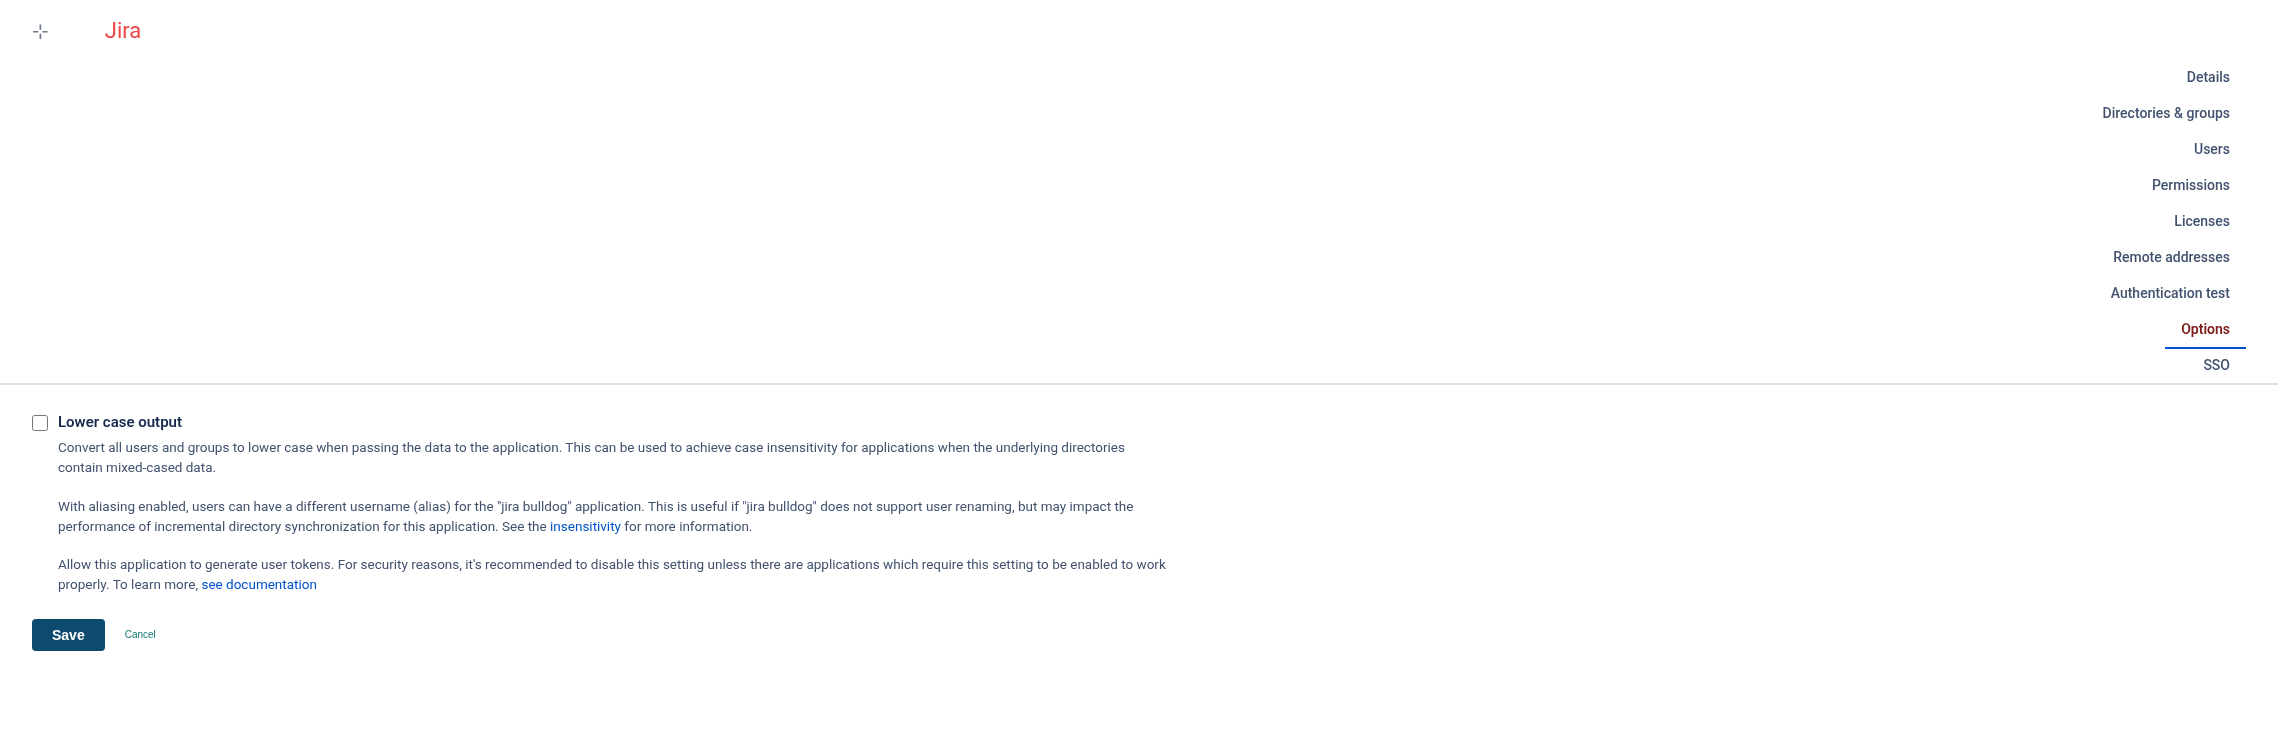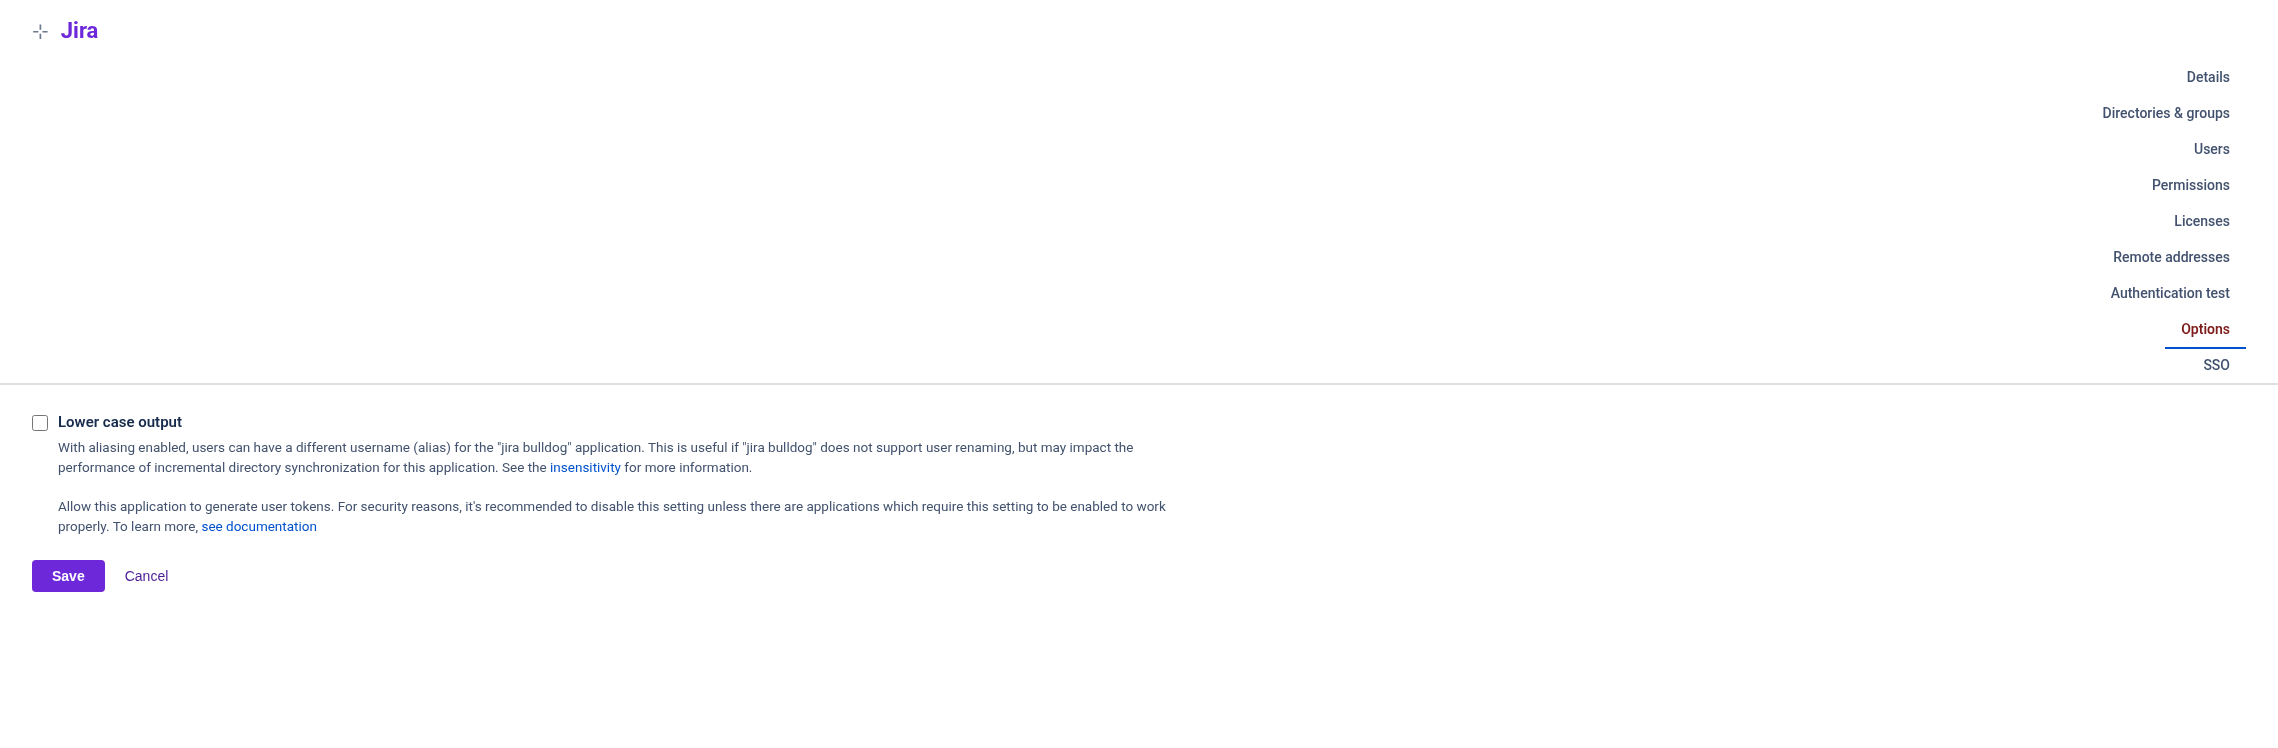--- a/index.html
+++ b/index.html
@@ -15,22 +15,23 @@
       padding: 18px 32px 0 32px;
       gap: 8px;
     }
     .logo-icon {
       color: #6b778c;
       font-size: 20px;
       margin-right: 4px;
     }
     .app-title {
       font-size: 22px;
-      font-weight: 700;
-      color: #6d28d9;
+      font-weight: 400;
+      color: #ef4444;
+      margin-left: 44px;
     }
     .nav-tabs {
       display: flex;
       align-items: flex-end;
       padding: 0 32px;
       margin-top: 16px;
       border-bottom: 2px solid #e0e0e0;
       gap: 0;
       flex-direction: column;
     }
@@ -92,34 +93,34 @@
     .warning-icon {
       font-size: 15px;
     }
     .buttons {
       display: flex;
       align-items: center;
       gap: 16px;
       margin-top: 24px;
     }
     .btn-save {
-      background: #6d28d9;
+      background: #0c4a6e;
       color: #fff;
       border: none;
       border-radius: 4px;
       padding: 8px 20px;
       font-size: 14px;
       font-weight: 600;
       cursor: pointer;
     }
     .btn-cancel {
       background: none;
       border: none;
-      color: #4c1d95;
-      font-size: 14px;
+      color: #0f766e;
+      font-size: 10px;
       font-weight: 500;
       cursor: pointer;
       padding: 8px 4px;
     }
   </style>
 </head>
 <body>
 
 <div class="header">
   <span class="logo-icon">⊹</span>
@@ -139,20 +140,23 @@
 </nav>
 
 <div class="content">
 
   <div class="option-row">
     <input type="checkbox" id="lower-case" style="">
     <label class="option-label" for="lower-case">
       <span>Lower case output</span>
     </label>
   </div>
+  <div class="option-description">
+    <span>Convert all users and groups to lower case when passing the data to the application. This can be used to achieve case insensitivity for applications when the underlying directories contain mixed-cased data.</span>
+  </div>
 
   <div class="option-description">
     <span>With aliasing enabled, users can have a different username (alias) for the "jira bulldog" application. This is useful if "jira bulldog" does not support user renaming, but may impact the performance of incremental directory synchronization for this application. See the </span><a href="#">insensitivity</a><span> for more information.</span>
   </div>
 
   <div class="option-description">
     <span>Allow this application to generate user tokens. For security reasons, it's recommended to disable this setting unless there are applications which require this setting to be enabled to work properly. To learn more, </span><a href="#">see documentation</a><span></span>
   </div>
 
   <div class="buttons">

